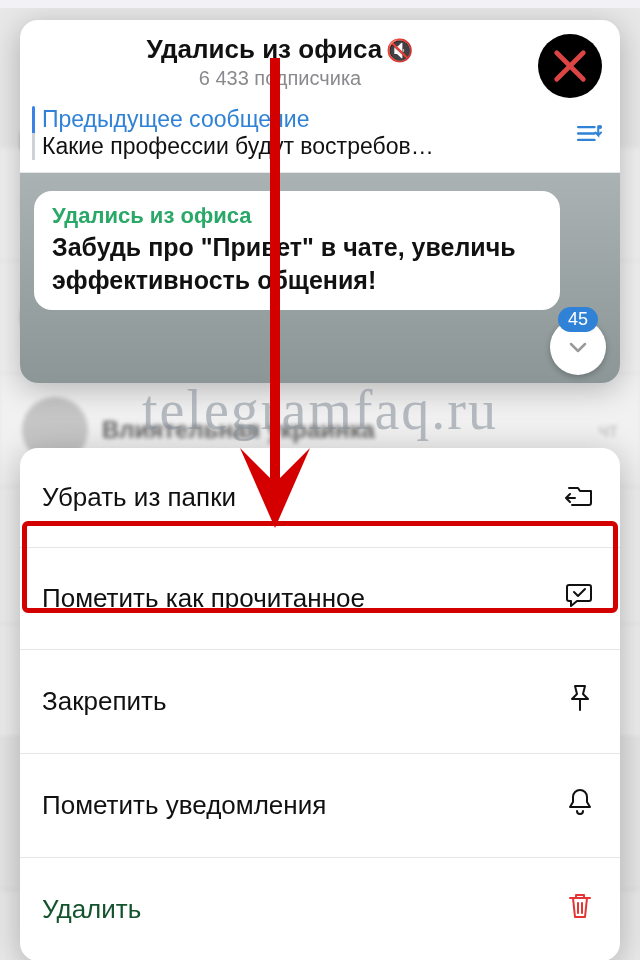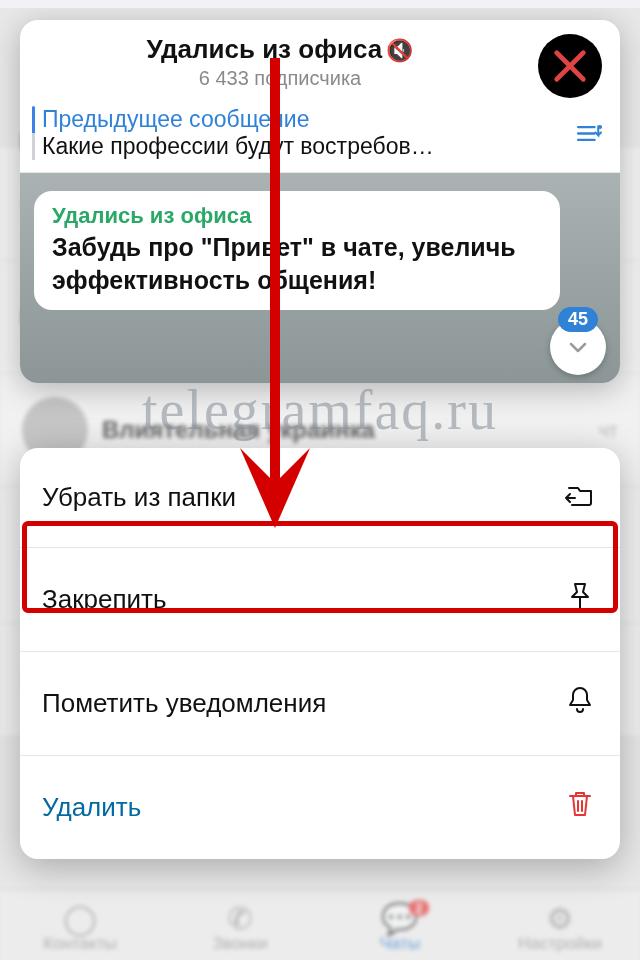--- a/index.html
+++ b/index.html
@@ -28,25 +28,25 @@
 .pin-bar{position:absolute;left:12px;top:6px;bottom:12px;width:3px;border-radius:2px;background:#3a82e8}
 .pin-bar::after{content:"";position:absolute;left:0;right:0;top:50%;bottom:0;background:#cfd3d7}
 .pin-l1{color:#2f82d6;font-size:23px;margin-left:2px}
 .pin-l2{color:#111;font-size:23px;margin-left:2px;white-space:nowrap;overflow:hidden;text-overflow:ellipsis}
 .pin-icon{position:absolute;right:16px;top:50%;transform:translateY(-50%);color:#2f82d6;font-size:26px}
 .pv-body{position:relative;height:210px;background:linear-gradient(#aab2b3,#8c9697)}
 .msg{position:absolute;left:14px;right:60px;top:18px;background:#fff;border-radius:18px;padding:12px 18px 14px}
 .msg-from{color:#2aa868;font-size:22px;font-weight:600}
 .msg-text{color:#111;font-size:25px;font-weight:700;line-height:1.3;margin-top:2px}
 .scroll-btn{position:absolute;right:14px;bottom:8px;width:56px;height:56px;border-radius:50%;background:#fff;box-shadow:0 2px 6px rgba(0,0,0,.25);display:flex;align-items:center;justify-content:center;font-size:26px;color:#9a9a9a}
-.scroll-badge{position:absolute;top:-12px;left:50%;transform:translateX(-50%);background:#2f82d6;color:#fff;font-size:18px;font-weight:700;padding:2px 10px;border-radius:14px}
+.scroll-badge{position:absolute;top:-12px;left:50%;transform:translateX(-50%);background:#2f82d6;color:#fff;font-size:18px;font-weight:400;padding:2px 10px;border-radius:14px}
 .menu{position:absolute;left:20px;right:20px;top:440px;background:#fff;border-radius:18px;box-shadow:0 8px 36px rgba(0,0,0,.28);overflow:visible}
 .mi{display:flex;align-items:center;justify-content:space-between;padding:33px 22px;border-bottom:1px solid #e6e6e6;font-size:26px;color:#111;position:relative}
 .mi:last-child{border-bottom:none}
-.mi.del{color:#0369a1}
+.mi.del{color:#14532d}
 .mi .ico{font-size:26px;color:#222;width:36px;text-align:center}
 .mi.del .ico{color:#e63434}
 .highlight-rect{position:absolute;left:2px;right:2px;top:73px;height:82px;border:5px solid #d40000;border-radius:6px;pointer-events:none;z-index:5}
 .arrow{position:absolute;left:230px;top:50px;z-index:20;pointer-events:none}
 .watermark{position:absolute;top:370px;left:0;right:0;text-align:center;font-size:56px;color:rgba(130,140,150,.55);font-family:Georgia,serif;letter-spacing:2px;pointer-events:none;z-index:6}
 .bgtxt-truncate{white-space:nowrap;overflow:hidden;text-overflow:ellipsis}
 .bg-all{position:absolute;top:120px;left:20px;font-size:24px;font-weight:700;color:#333}
 .pin-icon svg{width:28px;height:22px}
 </style>
 </head>
@@ -156,20 +156,29 @@
     <div class="mi">
       <span>Убрать из папки</span>
       <span class="ico">
         <svg width="30" height="26" viewBox="0 0 30 26">
             <path d="M4 7h9l2 3h11v12a2 2 0 0 1-2 2H7" stroke="#111" stroke-width="2" fill="none" stroke-linecap="round" stroke-linejoin="round"></path>
             <path d="M10 17H1m0 0l4-4m-4 4l4 4" stroke="#111" stroke-width="2" fill="none" stroke-linecap="round" stroke-linejoin="round"></path>
           </svg>
       </span>
     </div>
 
+    <div class="mi">
+      <span>Пометить как прочитанное</span>
+      <span class="ico">
+        <svg width="30" height="28" viewBox="0 0 30 28">
+            <path d="M4 4h20a2 2 0 0 1 2 2v12a2 2 0 0 1-2 2H12l-6 5v-5H4a2 2 0 0 1-2-2V6a2 2 0 0 1 2-2z" stroke="#111" stroke-width="2" fill="none" stroke-linejoin="round"></path>
+            <path d="M9 11l4 4 7-7" stroke="#111" stroke-width="2" fill="none" stroke-linecap="round" stroke-linejoin="round"></path>
+          </svg>
+      </span>
+    </div>
 
     <div class="mi">
       <span>Закрепить</span>
       <span class="ico">
         <svg width="26" height="30" viewBox="0 0 26 30">
             <path d="M8 3h10l-2 8 5 5H5l5-5L8 3zM13 16v11" stroke="#111" stroke-width="2" fill="none" stroke-linecap="round" stroke-linejoin="round"></path>
           </svg>
       </span>
     </div>
 

